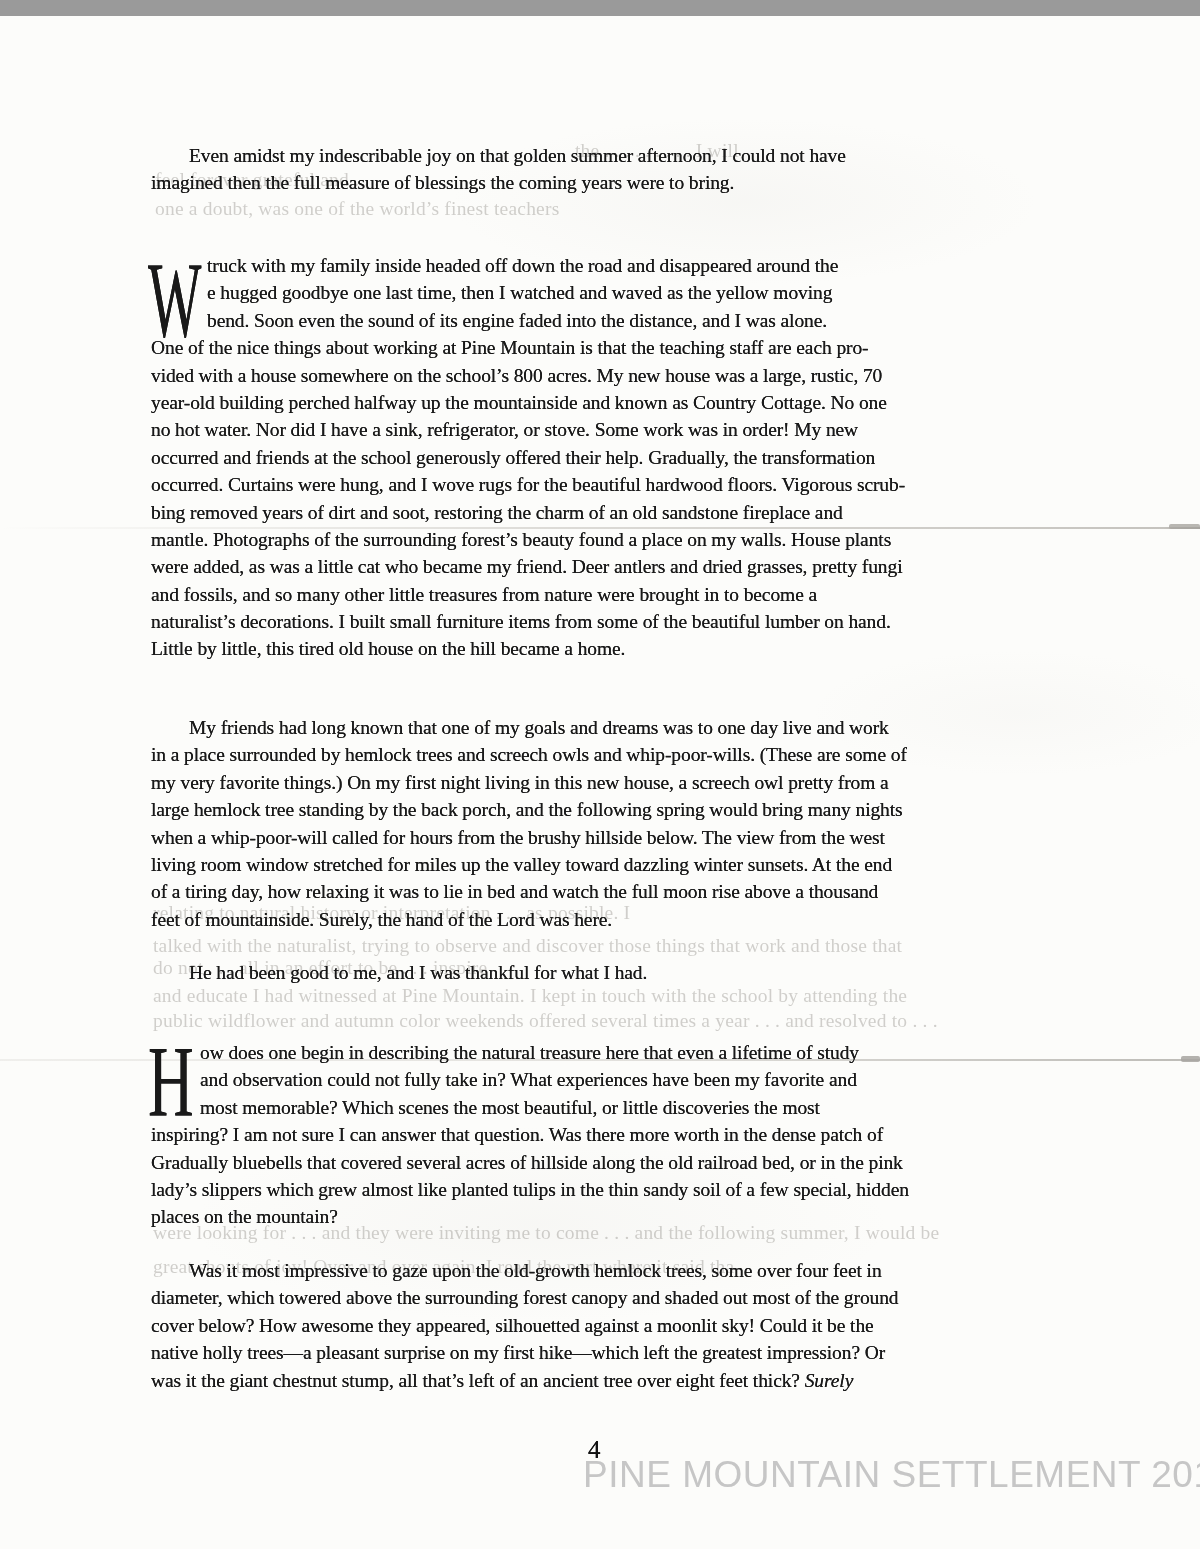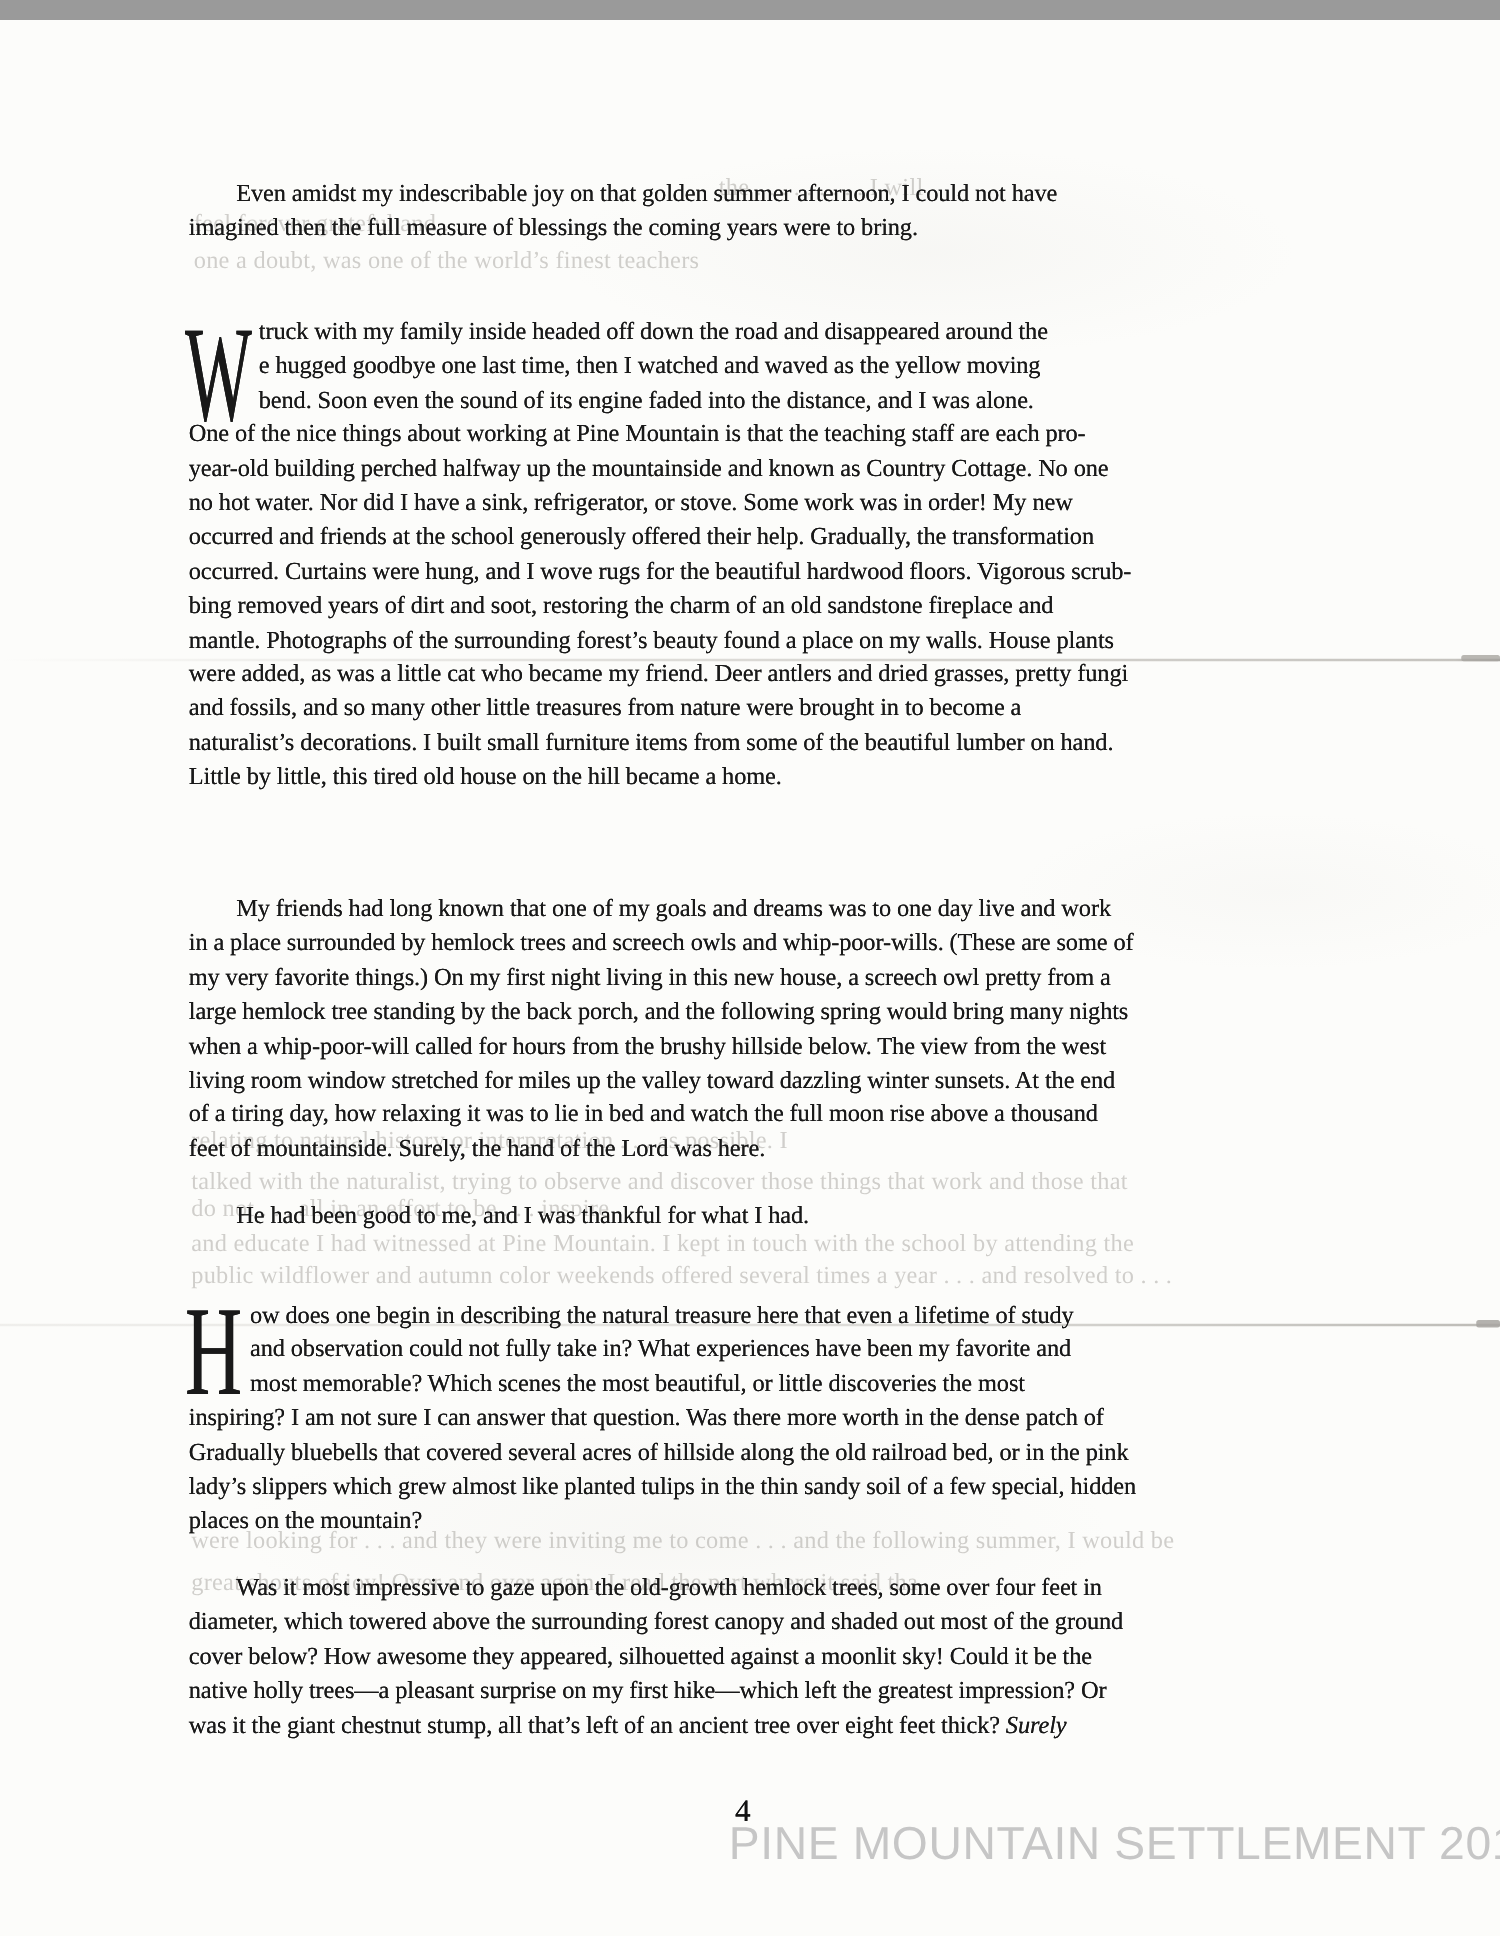--- a/index.html
+++ b/index.html
@@ -81,20 +81,21 @@
       <div class="para para-intro" style="top: 126px;">
         <div class="line first-indent">Even amidst my indescribable joy on that golden summer afternoon, I could not have</div>
         <div class="line">imagined then the full measure of blessings the coming years were to bring.</div>
       </div>
       <div class="para para-w" style="top: 236px;">
         <span class="dropcap">W</span>
         <div class="line cap-indent">truck with my family inside headed off down the road and disappeared around the</div>
         <div class="line cap-indent">e hugged goodbye one last time, then I watched and waved as the yellow moving</div>
         <div class="line cap-indent">bend. Soon even the sound of its engine faded into the distance, and I was alone.</div>
         <div class="line">One of the nice things about working at Pine Mountain is that the teaching staff are each pro-</div>
+        <div class="line">vided with a house somewhere on the school’s 800 acres. My new house was a large, rustic, 70</div>
         <div class="line">year-old building perched halfway up the mountainside and known as Country Cottage. No one</div>
         <div class="line">no hot water. Nor did I have a sink, refrigerator, or stove. Some work was in order! My new</div>
         <div class="line">occurred and friends at the school generously offered their help. Gradually, the transformation</div>
         <div class="line">occurred. Curtains were hung, and I wove rugs for the beautiful hardwood floors. Vigorous scrub-</div>
         <div class="line">bing removed years of dirt and soot, restoring the charm of an old sandstone fireplace and</div>
         <div class="line">mantle. Photographs of the surrounding forest’s beauty found a place on my walls. House plants</div>
         <div class="line">were added, as was a little cat who became my friend. Deer antlers and dried grasses, pretty fungi</div>
         <div class="line">and fossils, and so many other little treasures from nature were brought in to become a</div>
         <div class="line">naturalist’s decorations. I built small furniture items from some of the beautiful lumber on hand.</div>
         <div class="line">Little by little, this tired old house on the hill became a home.</div>

